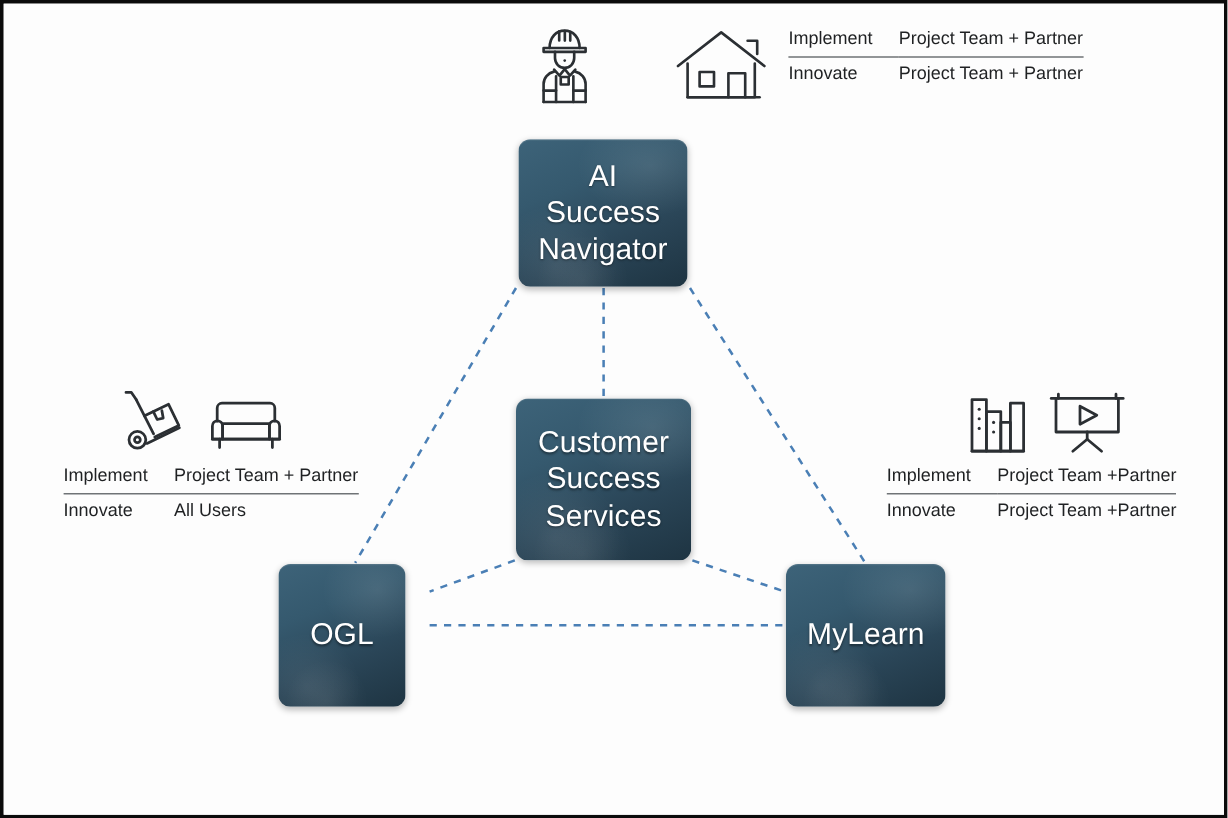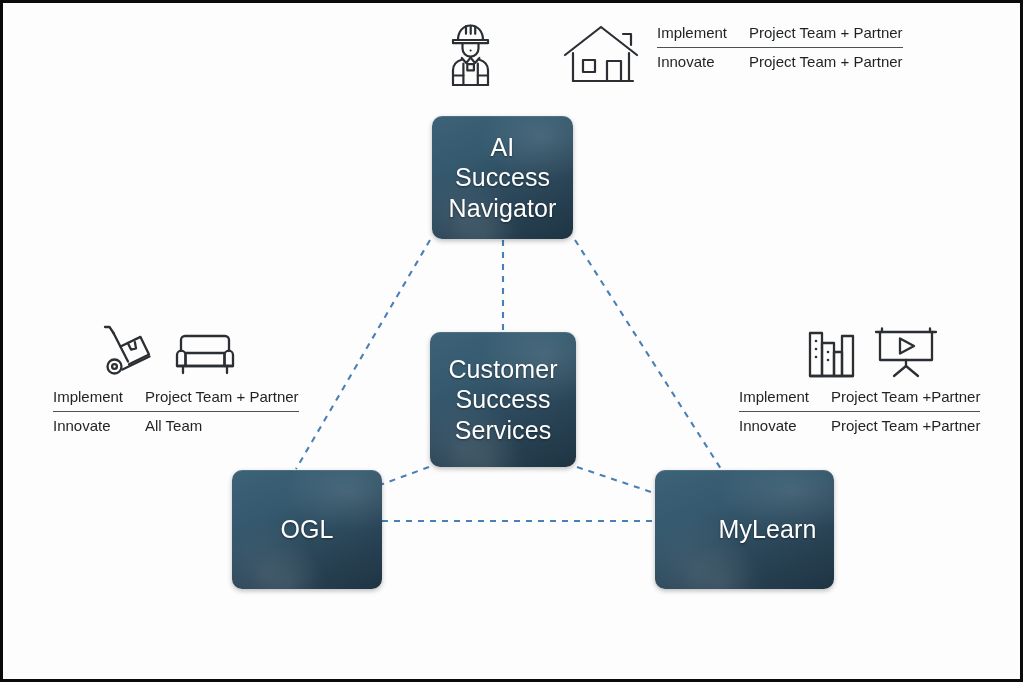--- a/index.html
+++ b/index.html
@@ -49,22 +49,22 @@
     font-size: 25px;
     line-height: 1.22;
     letter-spacing: 0.1px;
     font-weight: 400;
     text-shadow: 0 1px 2px rgba(0,0,0,0.45);
   }
   .node .label { padding: 0 8px; white-space: pre-line; }
 
   #node-navigator { left: 429px; top: 113px; width: 141px; height: 123px; }
   #node-center    { left: 427px; top: 329px; width: 146px; height: 135px; }
-  #node-ogl       { left: 229px; top: 467px; width: 150px; height: 119px; }
-  #node-mylearn   { left: 652px; top: 467px; width: 133px; height: 119px; padding-left: 46px; }
+  #node-ogl       { left: 229px; top: 467px; width: 106px; height: 119px; }
+  #node-mylearn   { left: 652px; top: 467px; width: 133px; height: 119px; }
 
   
   .info {
     position: absolute;
     color: #222426;
   }
   .info .icons {
     display: flex;
     align-items: flex-end;
     gap: 14px;
@@ -212,21 +212,21 @@
         </svg>
       </div>
       <table>
         <tbody>
             <tr class="top">
           <td class="k">Implement</td>
           <td class="v">Project Team + Partner</td>
         </tr>
         <tr>
           <td class="k">Innovate</td>
-          <td class="v">All Team</td>
+          <td class="v">All Users</td>
         </tr>
       </tbody>
         </table>
     </div>
 
     <div class="info" id="info-right">
       <div class="icons left">
         <svg class="ico" width="52" height="52" viewBox="0 0 52 52" fill="none" stroke="#2b2f33" stroke-width="2.3" stroke-linejoin="round" stroke-linecap="round">
           <path d="M3 6h12v43H3z"></path>
           <path d="M15 16h12v33H15z"></path>

